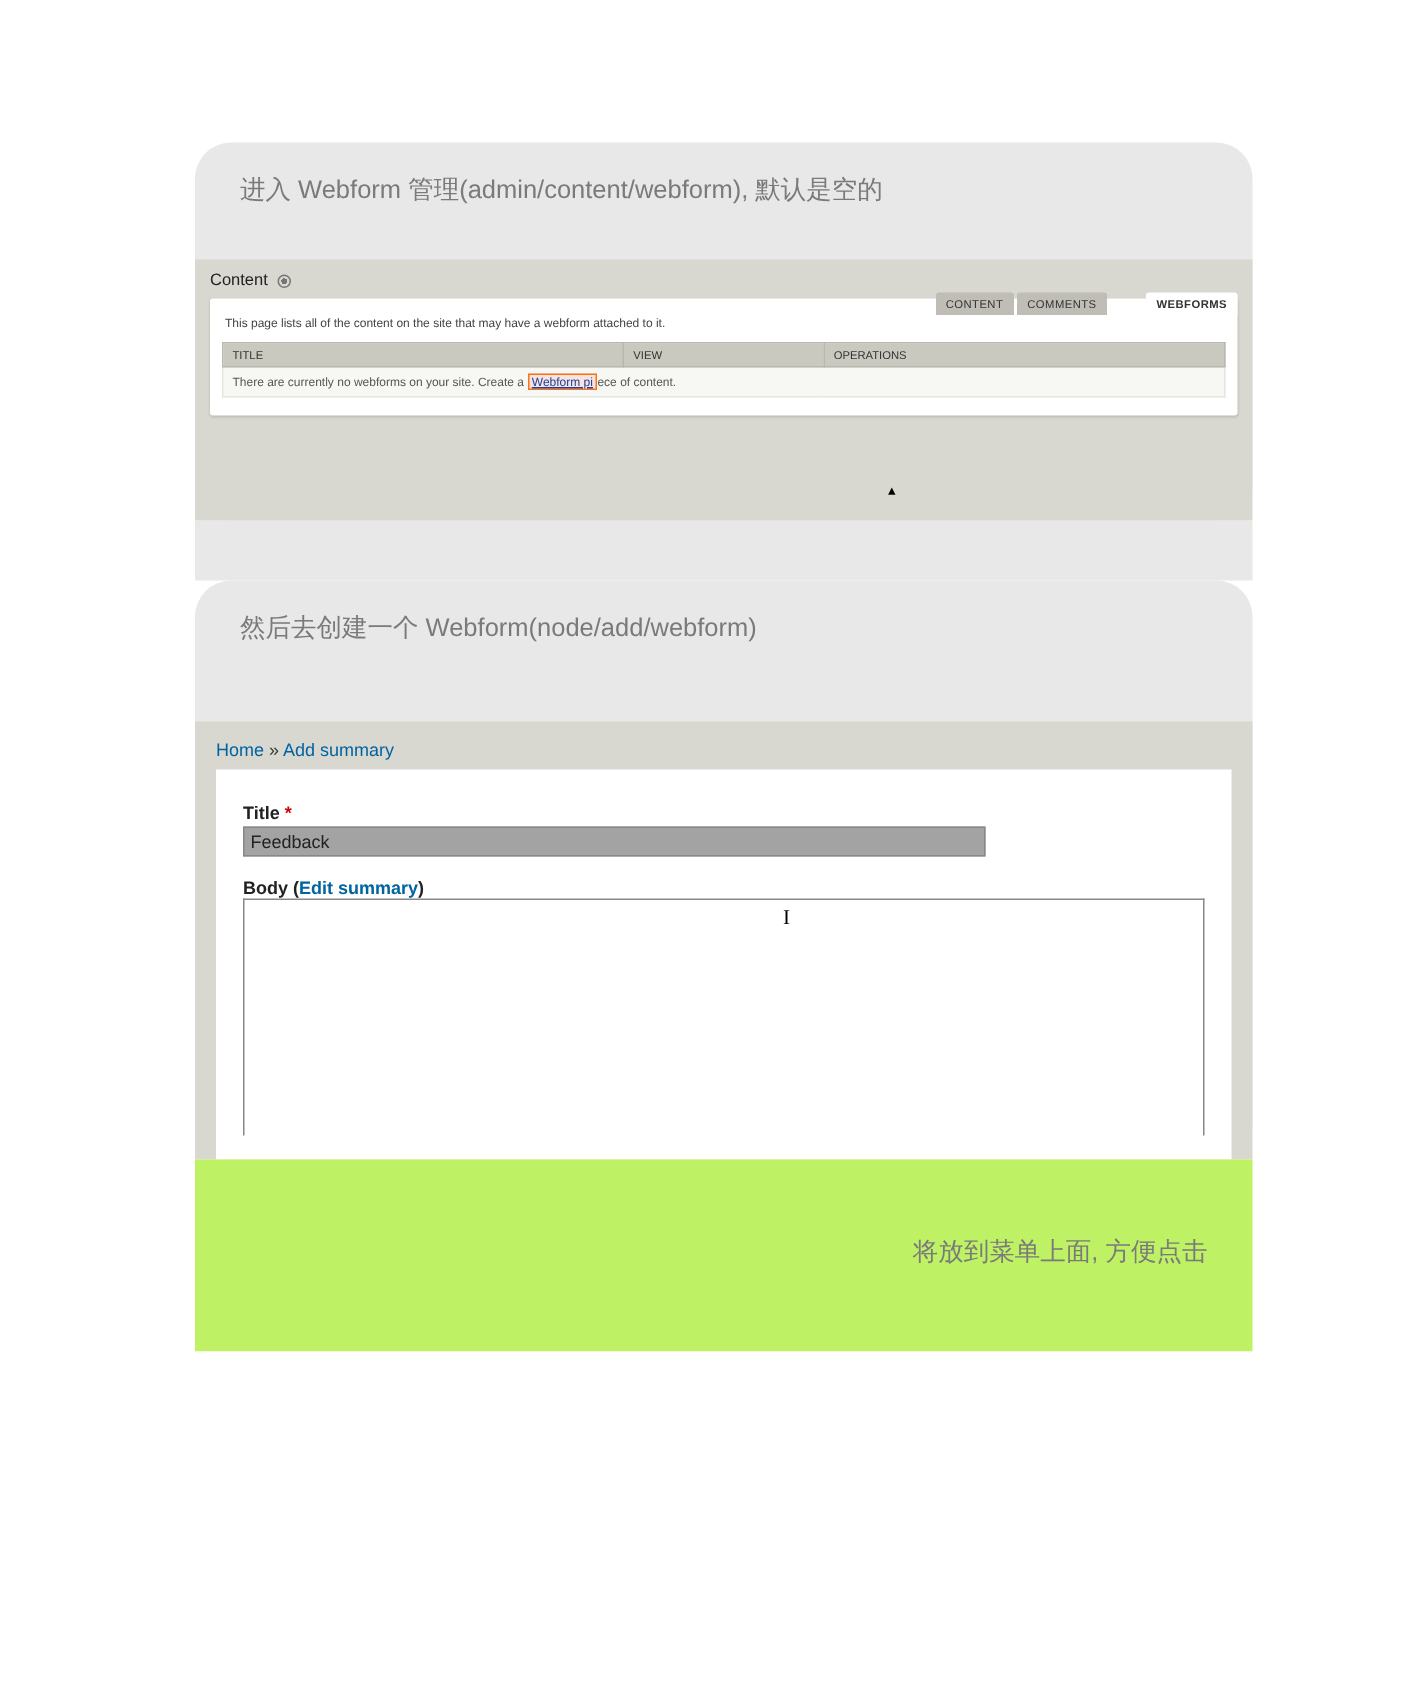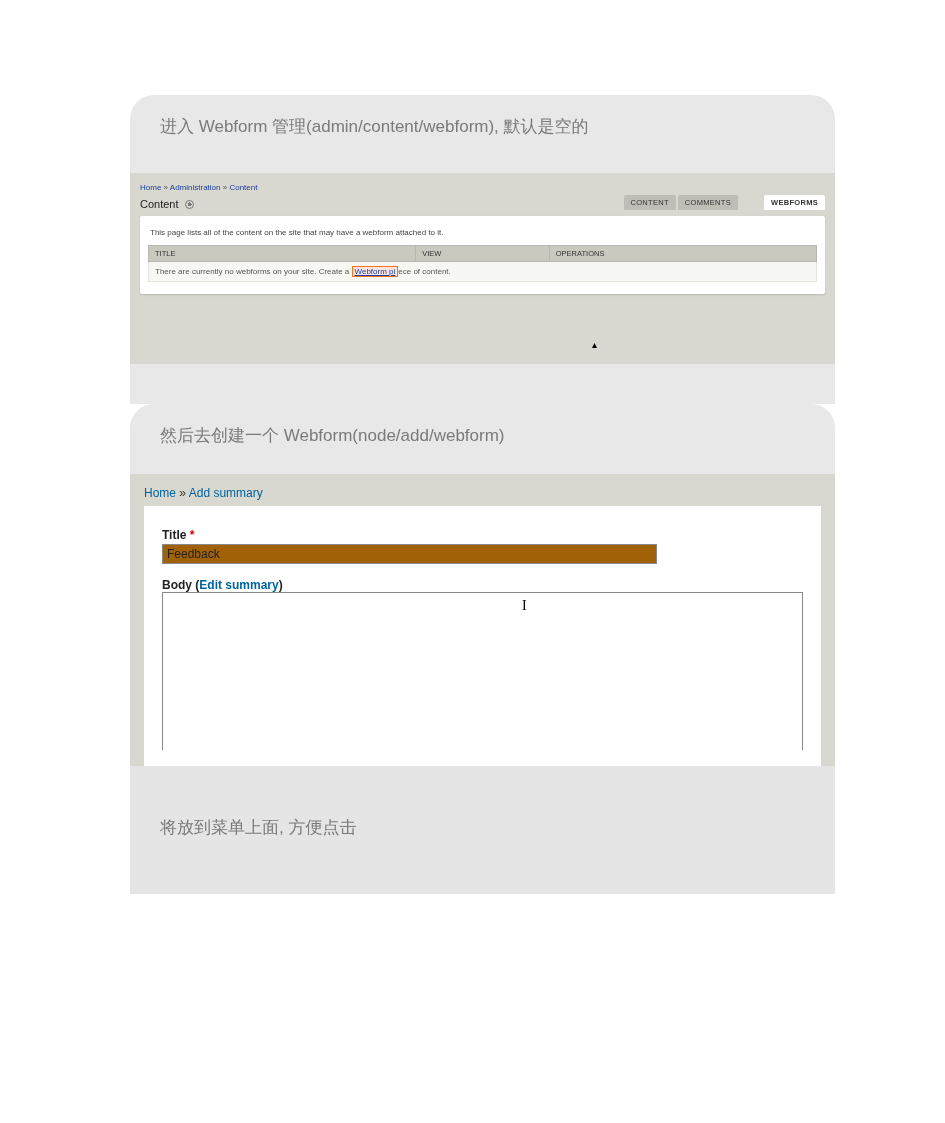--- a/index.html
+++ b/index.html
@@ -162,21 +162,21 @@
       padding-bottom: 2px;
     }
     .req { color: #d40000; }
     .title-input {
       width: 495px;
       font-size: 12px;
       padding: 2px 4px;
       border: 1px solid #888;
       font-family: inherit;
       color: #222;
-      background: #a16207;
+      background: #a3a3a3;
     }
     .body-label {
       margin-top: 14px;
       font-size: 12px;
       font-weight: bold;
       color: #222;
     }
     .edit-summary-link { color: #0064a0; font-weight: bold; }
     .body-textarea {
       width: 100%;
@@ -195,41 +195,35 @@
       position: absolute;
       top: 6px;
       left: 360px;
       font-size: 14px;
       color: #000;
       pointer-events: none;
       font-family: serif;
     }
     
     .doc-section3 {
-      background: #e5e5e5;
+      background: #bef264;
       margin: 0 110px 0 130px;
       padding: 50px 0 55px 0;
+      text-align: right;
     }
   </style>
 </head>
 <body>
 
 <div class="page-wrap">
 
   <div class="doc-section">
     <div class="section-caption">进入 Webform 管理(admin/content/webform),  默认是空的</div>
 
     <div class="shot1">
-      <div class="bc1">
-        <span class="bc-link">Home</span>
-        <span class="sep">»</span>
-        <span class="bc-link">Administration</span>
-        <span class="sep">»</span>
-        <span class="bc-link">Content</span>
-      </div>
       <div class="content-heading">
         <span>Content</span>
         <span class="gear-dot"></span>
       </div>
 
       <div class="shot1-tabs">
         <div class="tab">CONTENT</div>
         <div class="tab">COMMENTS</div>
         <div class="tab active">WEBFORMS</div>
       </div>
@@ -252,21 +246,21 @@
           </table>
       </div>
 
       <span class="cursor-arrow">▴</span>
     </div>
   </div>
 
   <div class="spacer" style="margin:0 110px 0 130px"></div>
 
   <div class="doc-section">
-    <div class="section-caption" style="padding-bottom:27px">然后去创建一个 Webform(node/add/webform)</div>
+    <div class="section-caption" style="padding-bottom:51px">然后去创建一个 Webform(node/add/webform)</div>
 
     <div class="shot2">
       <div class="bc2">
         <span class="bc-link">Home</span>
         <span class="sep">»</span>
         <span class="bc-link">Add summary</span>
       </div>
 
       <div class="shot2-panel">
         <div class="field-label">

